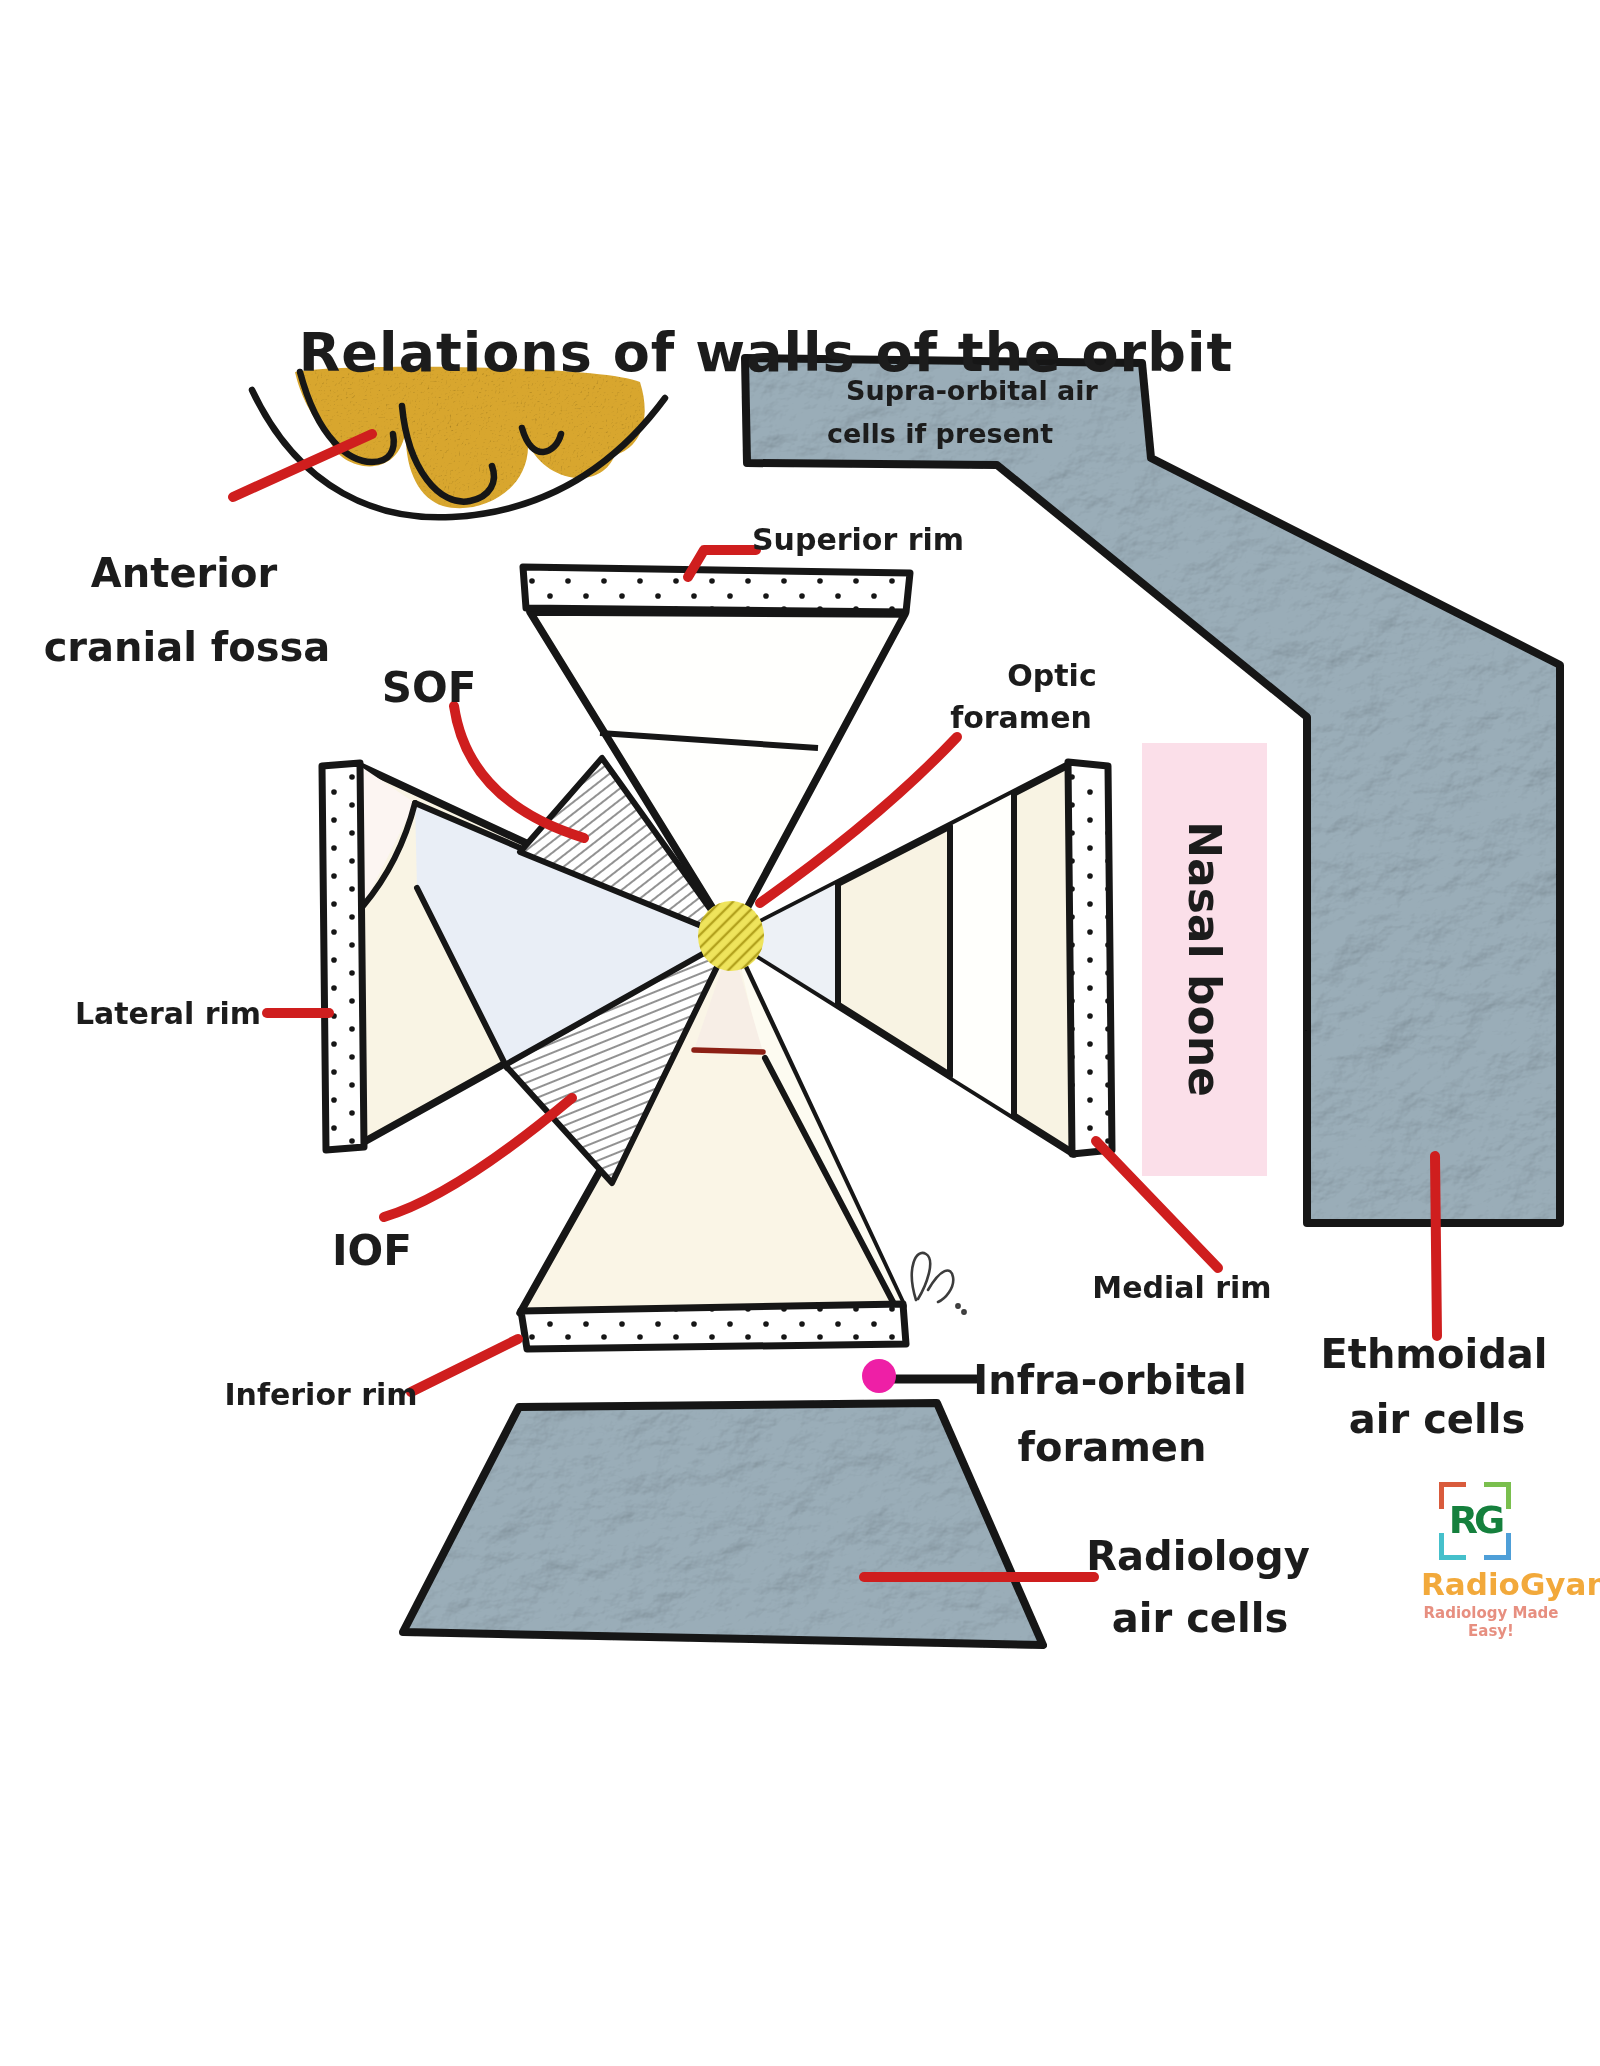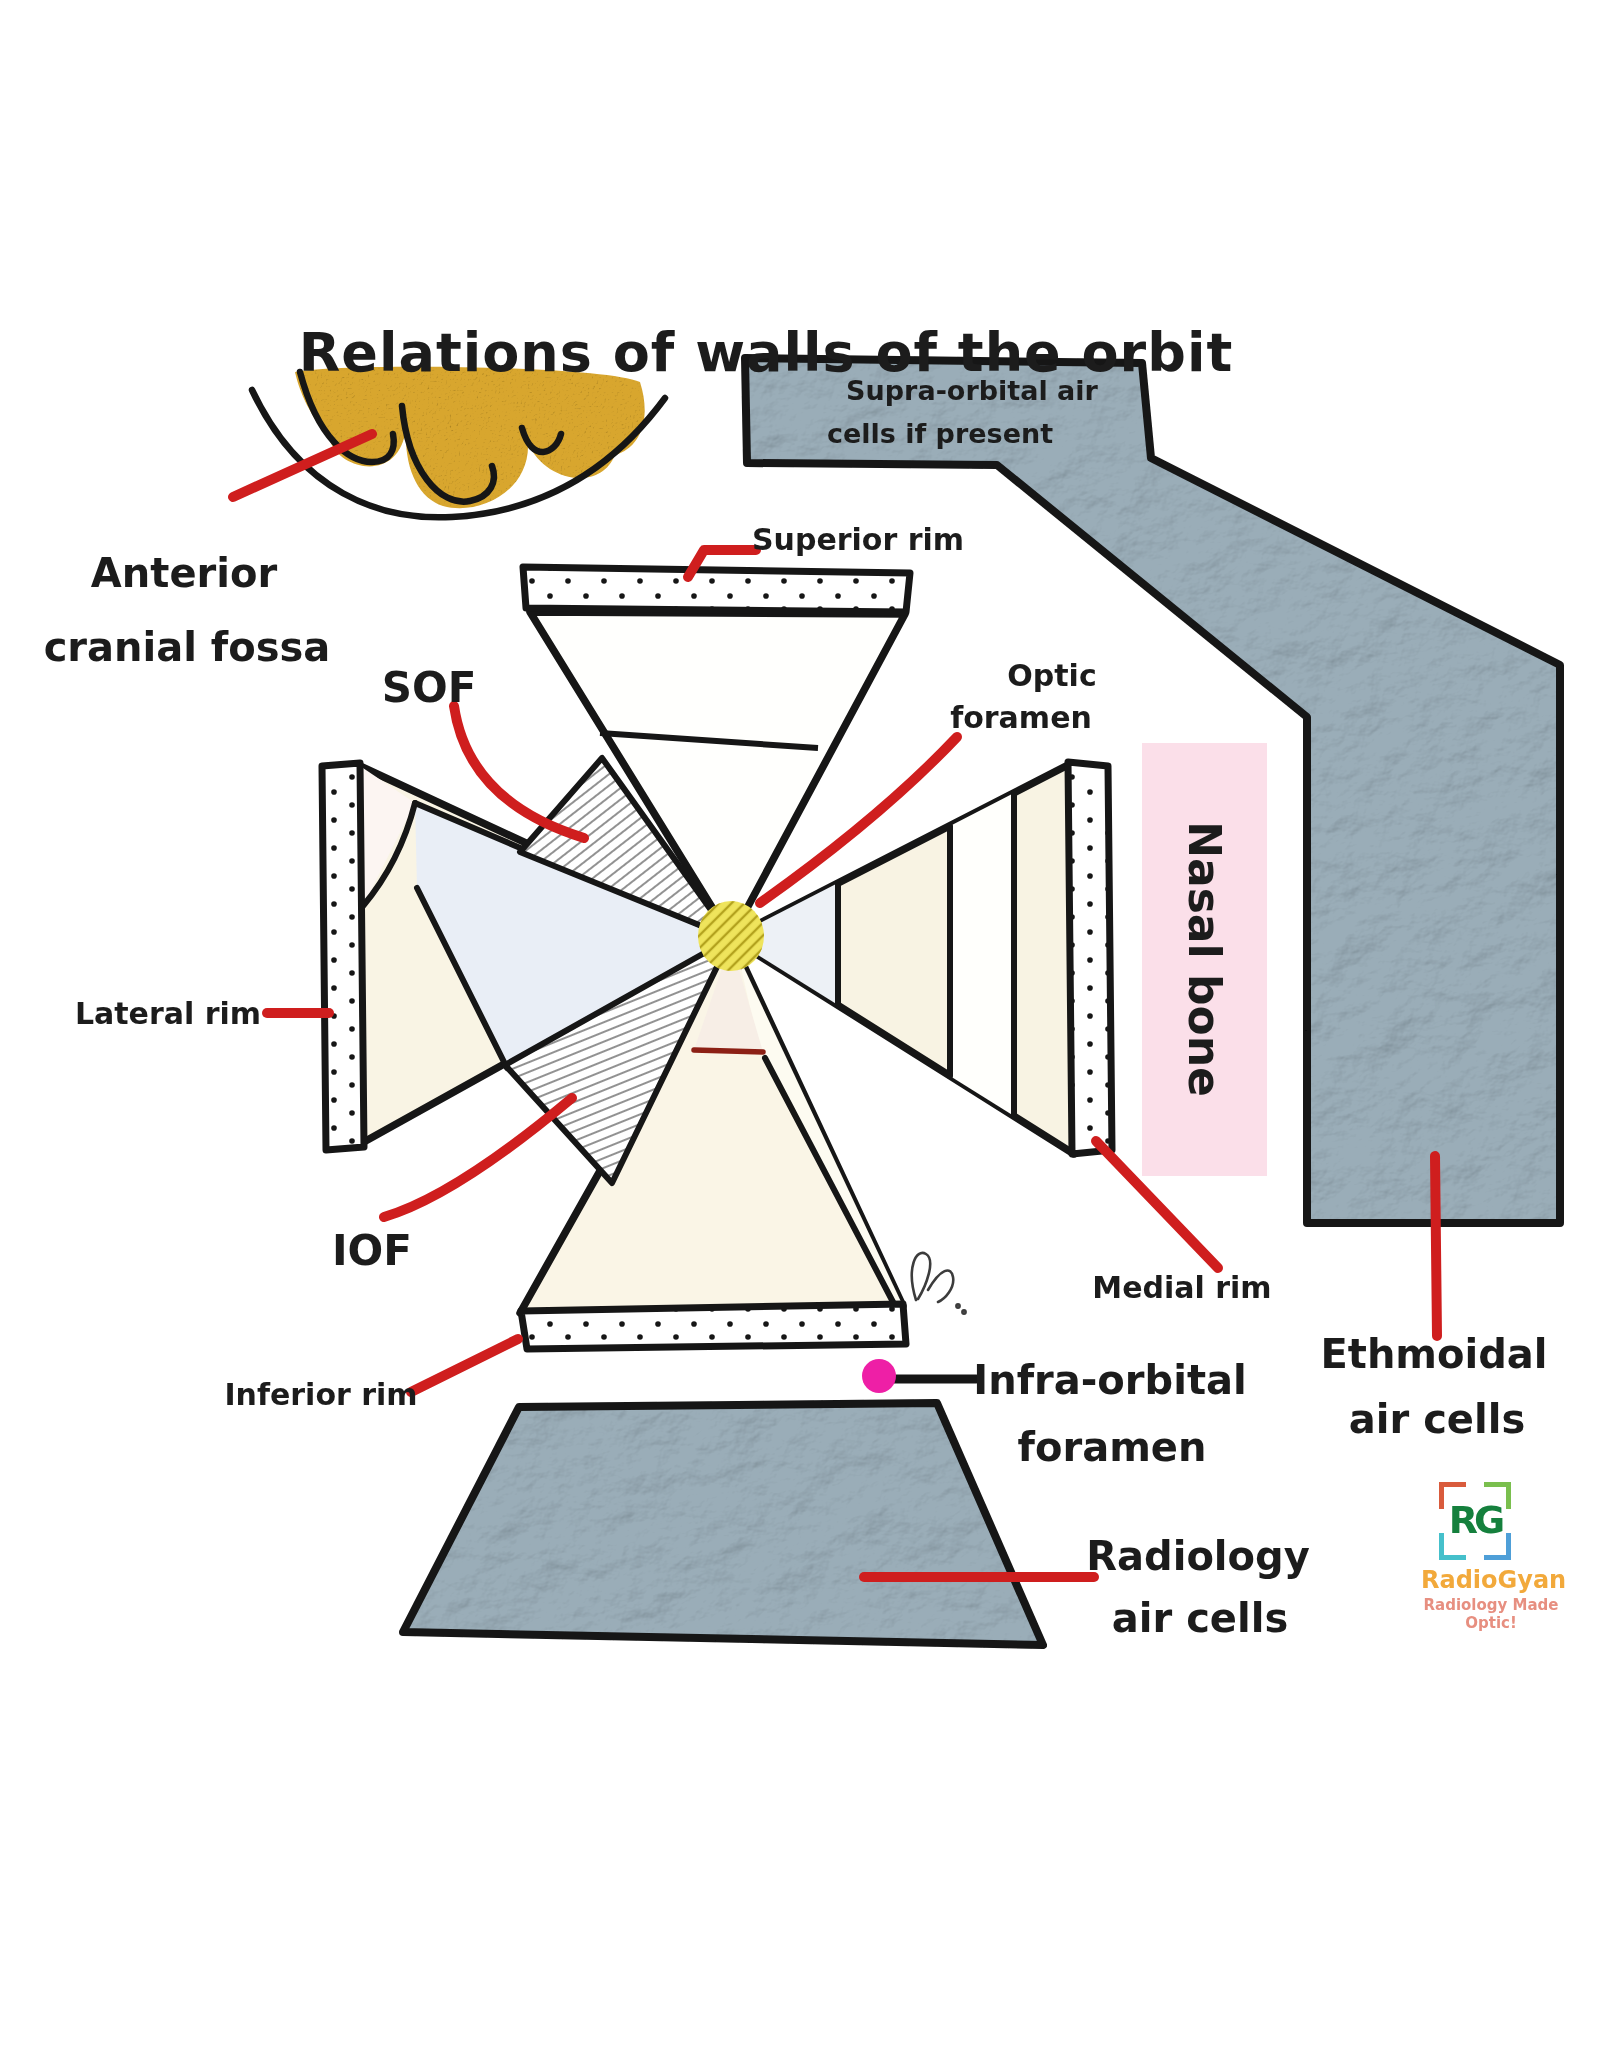--- a/index.html
+++ b/index.html
@@ -17,21 +17,21 @@
   
   .logo{position:absolute;left:1421px;top:1482px;width:140px;}
   .rgbox{position:relative;width:72px;height:78px;margin-left:18px;}
   .rgbox .c{position:absolute;width:22px;height:22px;}
   .rgbox .tl{left:0;top:0;border-left:5px solid #d95b3c;border-top:5px solid #d95b3c;}
   .rgbox .tr{right:0;top:0;border-right:5px solid #7abf4e;border-top:5px solid #7abf4e;}
   .rgbox .bl{left:0;bottom:0;border-left:5px solid #45c0cb;border-bottom:5px solid #45c0cb;}
   .rgbox .br{right:0;bottom:0;border-right:5px solid #4e9fd8;border-bottom:5px solid #4e9fd8;}
   .rgmono{position:absolute;left:50%;top:50%;transform:translate(-50%,-52%);
           font-weight:bold;font-size:38px;color:#15803d;letter-spacing:-4px;}
-  .rgname{margin-top:6px;text-align:center;font-weight:bold;font-size:24px;color:#f2a93b;}
+  .rgname{margin-top:6px;text-align:center;font-weight:bold;font-size:31px;color:#f2a93b;}
   .rgtag{margin-top:2px;text-align:center;font-weight:bold;font-size:15px;color:#e78f80;}
 </style>
 </head>
 <body>
 
 <div id="stage">
 
 <svg id="art" width="1600" height="2066" viewBox="0 0 1600 2066">
   <defs>
     <pattern id="dots" width="36" height="28" patternUnits="userSpaceOnUse">
@@ -194,16 +194,16 @@
 
 <div class="logo">
   <div class="rgbox">
     <span class="c tl"></span>
     <span class="c tr"></span>
     <span class="c bl"></span>
     <span class="c br"></span>
     <span class="rgmono">RG</span>
   </div>
   <div class="rgname">RadioGyan</div>
-  <div class="rgtag">Radiology Made Optic!</div>
+  <div class="rgtag">Radiology Made Easy!</div>
 </div>
 
 </div>
 
 </body></html>

